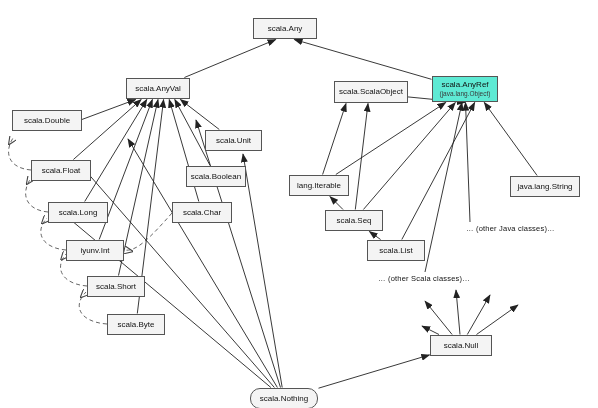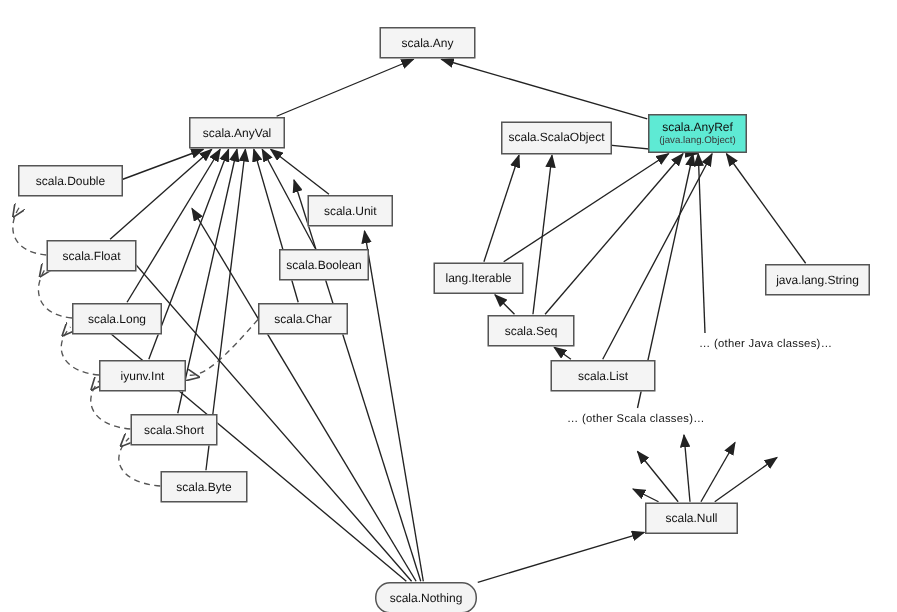--- a/index.html
+++ b/index.html
@@ -206,21 +206,21 @@
       </div>
       <div class="node" style="left: 172px; top: 202px; width: 60px; height: 21px; background: rgb(244, 244, 244); border-color: rgb(85, 85, 85);">
         <span>scala.Char</span>
       </div>
       <div class="node" style="left: 325px; top: 210px; width: 58px; height: 21px; background: rgb(244, 244, 244); border-color: rgb(85, 85, 85);">
         <span>scala.Seq</span>
       </div>
       <div class="node" style="left: 66px; top: 240px; width: 58px; height: 21px; background: rgb(244, 244, 244); border-color: rgb(85, 85, 85);">
         <span>iyunv.Int</span>
       </div>
-      <div class="node" style="left: 367px; top: 240px; width: 70px; height: 21px; background: rgb(244, 244, 244); border-color: rgb(85, 85, 85);">
+      <div class="node" style="left: 367px; top: 240px; width: 58px; height: 21px; background: rgb(244, 244, 244); border-color: rgb(85, 85, 85);">
         <span>scala.List</span>
       </div>
       <div class="node" style="left: 87px; top: 276px; width: 58px; height: 21px; background: rgb(244, 244, 244); border-color: rgb(85, 85, 85); justify-content: center;">
         <span>scala.Short</span>
       </div>
       <div class="node" style="left: 107px; top: 314px; width: 58px; height: 21px; background: rgb(244, 244, 244); border-color: rgb(85, 85, 85);">
         <span>scala.Byte</span>
       </div>
       <div class="node" style="left: 430px; top: 335px; width: 62px; height: 21px; background: rgb(244, 244, 244); border-color: rgb(85, 85, 85);">
         <span>scala.Null</span>

